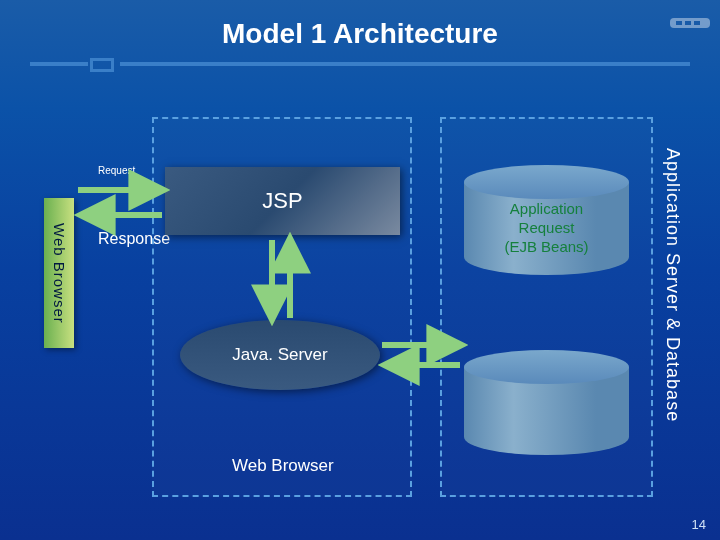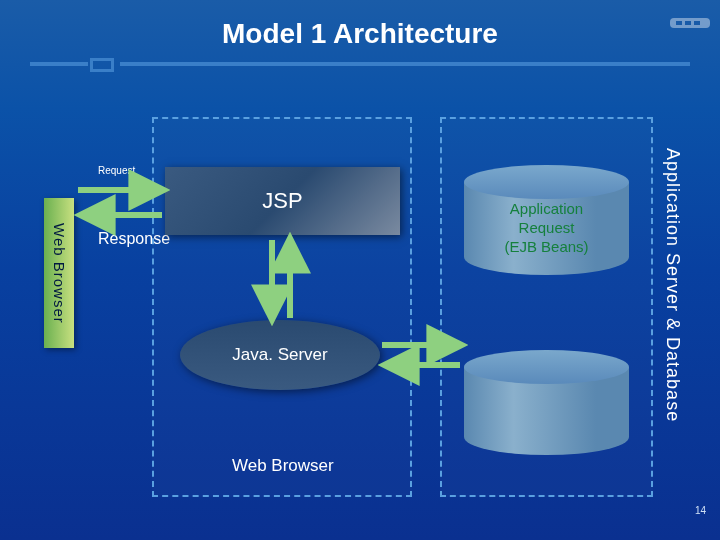--- a/index.html
+++ b/index.html
@@ -151,23 +151,23 @@
   color: #15803d;
   font-size: 15px;
   line-height: 1.25;
 }
 .cyl-appserver { left: 464px; top: 165px; }
 .cyl-database { left: 464px; top: 350px; height: 110px; }
 .cyl-database .label { top: 46px; }
 .pagenum {
   position: absolute;
   right: 14px;
-  bottom: 24px;
+  bottom: 8px;
   color: #cfe0f5;
-  font-size: 10px;
+  font-size: 13px;
   font-family: Arial, sans-serif;
 }
 .req-label {
   position: absolute;
   left: 98px;
   top: 165px;
   color: #fff;
   font-size: 10px;
 }
 .res-label {

